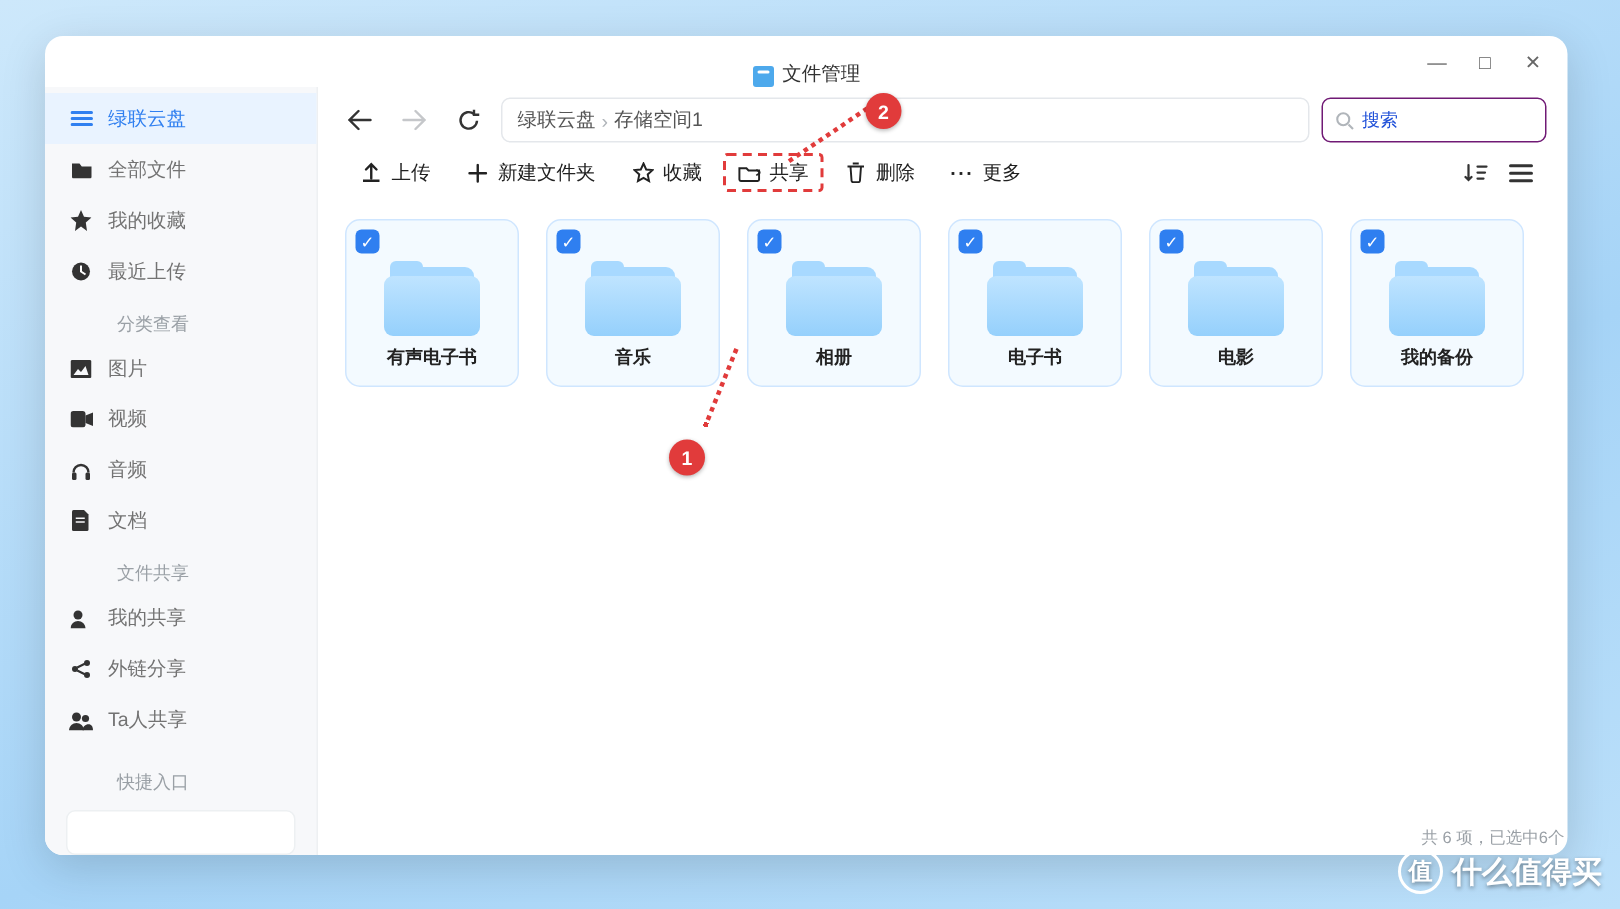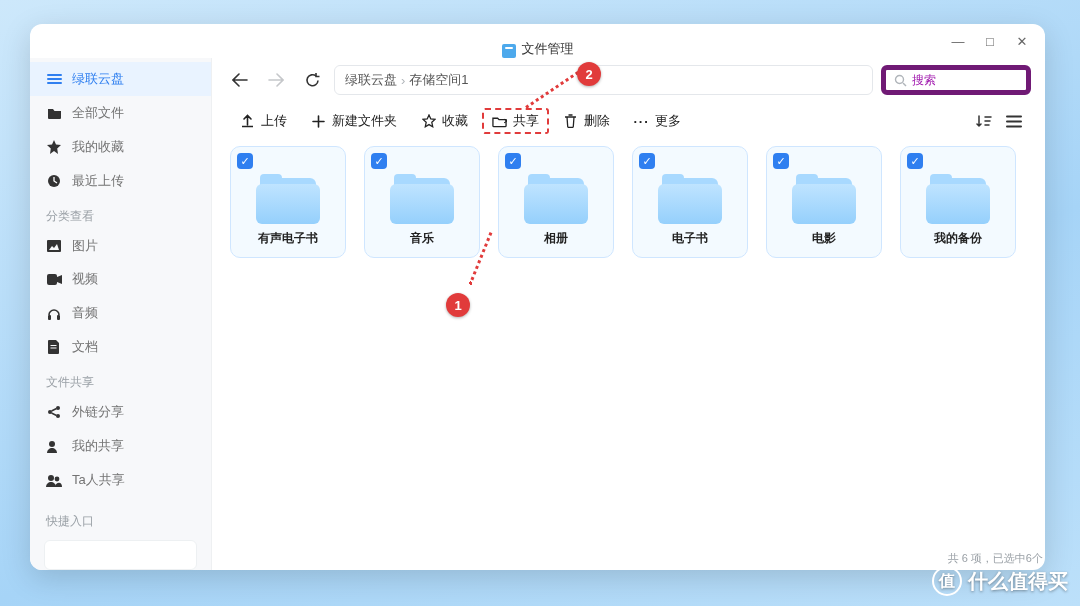--- a/index.html
+++ b/index.html
@@ -8,31 +8,31 @@
   .titlebar { height: 34px; display: flex; align-items: flex-end; justify-content: center; position: relative; color: #333; font-size: 13px; }
   .titlebar .win-controls { position: absolute; right: 8px; top: 0; height: 34px; display: flex; align-items: center; gap: 2px; }
   .win-btn { width: 30px; height: 24px; display: flex; align-items: center; justify-content: center; color: #666; font-size: 13px; cursor: pointer; }
   .titlebar .title-icon { width: 14px; height: 14px; background: #4da9ec; border-radius: 2px; margin-right: 6px; display:inline-block; vertical-align:middle; position:relative; }
   .titlebar .title-icon::after{ content:""; position:absolute; left:3px; right:3px; top:3px; height:2px; background:#fff; border-radius:1px; }
   .body { flex: 1; display: flex; min-height: 0; }
   .sidebar { width: 182px; background: #f7f8fa; border-right: 1px solid #eef0f2; display: flex; flex-direction: column; padding-top: 4px; }
   .side-item { height: 35px; display: flex; align-items: center; padding: 0 16px; font-size: 13px; color: #737373; cursor: pointer; gap: 10px; }
   .side-item.active { background: #e9f3ff; color: #2f7ff0; }
   .side-item .ico { width: 16px; display:flex; align-items:center; justify-content:center; }
-  .side-heading { padding: 10px 16px 4px; font-size: 12px; color: #9aa0a6; }
+  .side-heading { padding: 10px 16px 4px; font-size: 12px; color: #9aa0a6; margin-left: 32px; }
   .quick { margin-top: 6px; }
   .quick-bar { height: 30px; margin: 6px 14px 0; background:#fff; border:1px solid #edf0f2; border-radius:6px;}
   .main { flex:1; display:flex; flex-direction:column; min-width:0; position:relative; }
   .navrow { display:flex; align-items:center; height:44px; padding: 0 14px; gap:8px; }
   .nav-btn { width:28px; height:28px; display:flex; align-items:center; justify-content:center; color:#333; border-radius:4px; cursor:pointer; font-size:15px; }
   .nav-btn.disabled { color:#c5c7ca; cursor:default; }
   .breadcrumb { flex:1; height:30px; border:1px solid #e4e7eb; border-radius:6px; display:flex; align-items:center; padding:0 10px; font-size:13px; color:#555; gap:4px; }
   .bc-sep { color:#b0b5ba; }
-  .search { width:150px; height:30px; border:5px solid #701a75; border-radius:6px; display:flex; align-items:center; padding:0 8px; color:#a21caf; font-size:12px; gap:5px;}
-  .toolbar { display:flex; align-items:center; height:40px; padding:0 18px 2px; gap:4px; font-size:13px; color:#222; }
+  .search { width:150px; height:30px; border:1px solid #701a75; border-radius:6px; display:flex; align-items:center; padding:0 8px; color:#1d4ed8; font-size:12px; gap:5px;}
+  .toolbar { display:flex; align-items:flex-start; height:40px; padding:0 18px 2px; gap:4px; font-size:13px; color:#222; }
   .tbtn { display:flex; align-items:center; gap:6px; padding:4px 10px; border-radius:4px; cursor:pointer; }
   .tbtn .ico { width:15px; height:15px; display:flex; align-items:center; justify-content:center; }
   .tbtn.highlight { border:2px dashed #e13b3b; border-radius:3px; padding:2px 8px; }
   .spacer { flex:1; }
   .viewbtn { width:26px; height:26px; display:flex; align-items:center; justify-content:center; cursor:pointer; color:#333; }
   .grid { padding: 4px 18px; display:flex; gap:18px; flex-wrap:wrap; }
   .card { width:116px; height:112px; border:1.5px solid #cfe6ff; background:#f3faff; border-radius:10px; position:relative; display:flex; flex-direction:column; align-items:center; justify-content:flex-end; padding-bottom:10px; cursor:pointer;}
   .card .check { position:absolute; top:6px; left:6px; width:16px; height:16px; background:#2f7ff0; border-radius:4px; display:flex; align-items:center; justify-content:center; color:#fff; font-size:11px; }
   .folder { width:64px; height:48px; position:relative; }
   .folder .back { position:absolute; top:4px; left:4px; width:56px; height:40px; background:#a8d9ff; border-radius:6px; }
@@ -138,40 +138,40 @@
               <rect x="2.5" y="5" width="6" height="1" fill="#f7f8fa"></rect>
               <rect x="2.5" y="7.5" width="6" height="1" fill="#f7f8fa"></rect>
             </svg>
         </span>
         <span>文档</span>
       </div>
 
       <div class="side-heading">文件共享</div>
       <div class="side-item">
         <span class="ico">
+          <svg width="14" height="13" viewBox="0 0 14 13">
+              <circle cx="5" cy="4" r="3" fill="#333"></circle>
+              <path d="M0 13c0-3 2.5-5 5-5s5 2 5 5z" fill="#333"></path>
+            </svg>
+        </span>
+        <span>我的共享</span>
+      </div>
+      <div class="side-item">
+        <span class="ico">
           <svg width="14" height="14" viewBox="0 0 14 14">
               <circle cx="3" cy="7" r="2" fill="#333"></circle>
               <circle cx="11" cy="3" r="2" fill="#333"></circle>
               <circle cx="11" cy="11" r="2" fill="#333"></circle>
               <path d="M4.5 6L9.5 3.5M4.5 8L9.5 10.5" stroke="#333" stroke-width="1.4"></path>
             </svg>
         </span>
         <span>外链分享</span>
       </div>
       <div class="side-item">
         <span class="ico">
-          <svg width="14" height="13" viewBox="0 0 14 13">
-              <circle cx="5" cy="4" r="3" fill="#333"></circle>
-              <path d="M0 13c0-3 2.5-5 5-5s5 2 5 5z" fill="#333"></path>
-            </svg>
-        </span>
-        <span>我的共享</span>
-      </div>
-      <div class="side-item">
-        <span class="ico">
           <svg width="16" height="13" viewBox="0 0 16 13">
               <circle cx="5" cy="4" r="3" fill="#333"></circle>
               <circle cx="11" cy="5" r="2.4" fill="#333"></circle>
               <path d="M0 13c0-3 2.5-5 5-5s5 2 5 5z" fill="#333"></path>
               <path d="M9 13c0-2.6 2-4.2 4-4.2s3 1.6 3 4.2z" fill="#333"></path>
             </svg>
         </span>
         <span>Ta人共享</span>
       </div>
 

